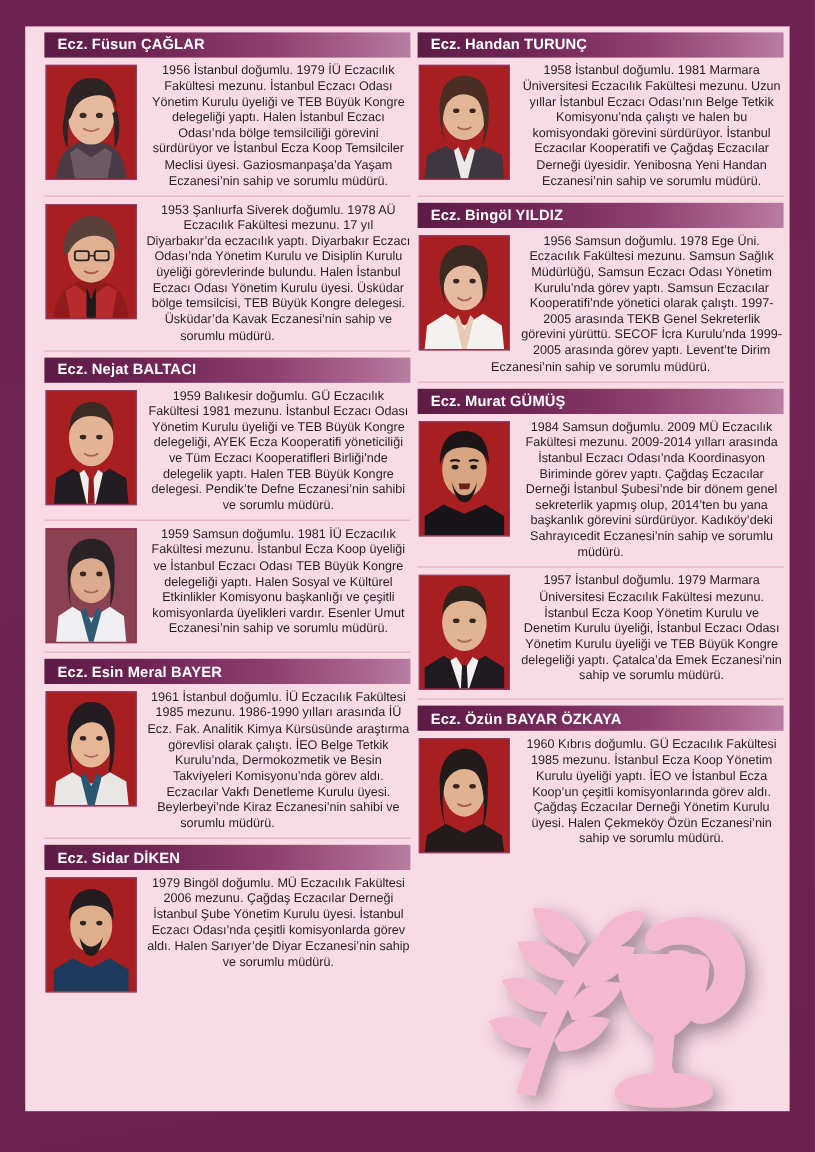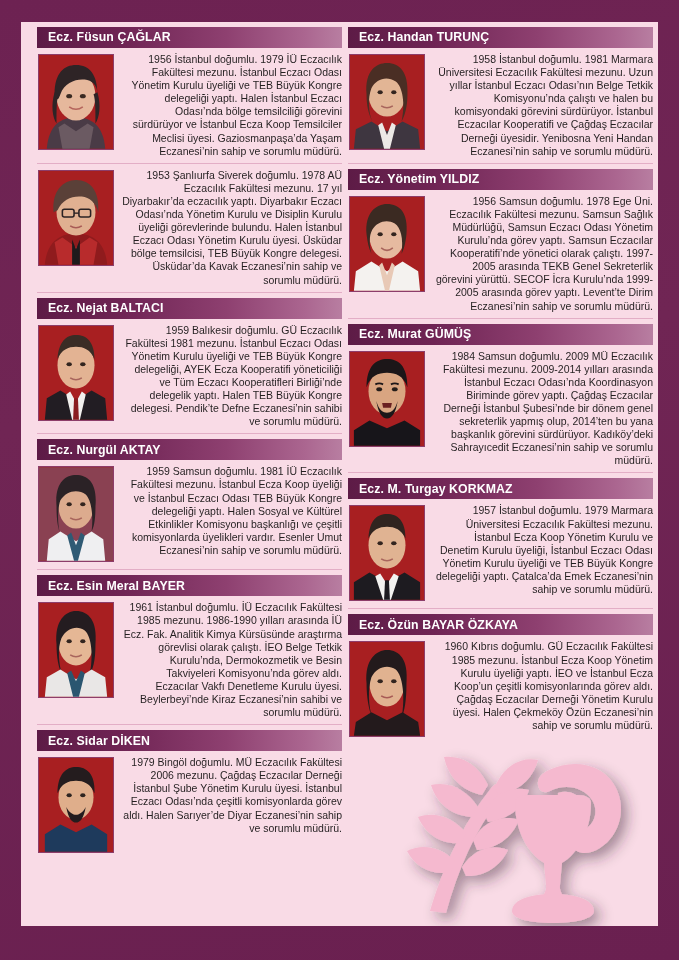--- a/index.html
+++ b/index.html
@@ -94,21 +94,21 @@
     overflow: hidden;
     position: relative;
     background: #a81f21;
   }
   .photo svg { display: block; width: 100%; height: 100%; }
 
   .bio {
     font-size: 10.5px;
     line-height: 13.1px;
     color: #231f20;
-    text-align: right;
+    text-align: center;
     hyphens: none;
   }
 
   .clearer { clear: both; }
 </style>
 </head>
 <body>
 
 <div id="page">
   <div id="sheet">
@@ -214,23 +214,20 @@
                 <path d="M36 74 L40 74 L41 96 L35 96 Z" fill="#8a1d20"></path>
               </svg>
             </div>
             <div class="bio">1959 Balıkesir doğumlu. GÜ Eczacılık Fakültesi 1981 mezunu. İstanbul Eczacı Odası Yönetim Kurulu üyeliği ve TEB Büyük Kongre delegeliği, AYEK Ecza Kooperatifi yöneticiliği ve Tüm Eczacı Kooperatifleri Birliği’nde delegelik yaptı. Halen TEB Büyük Kongre delegesi. Pendik’te Defne Eczanesi’nin sahibi ve sorumlu müdürü.</div>
             <div class="clearer"></div>
           </div>
         </div>
 
         <div class="entry">
           <div class="divider"></div>
-          <div class="title-bar">
-            <span class="title-text">Ecz. Nurgül AKTAY</span>
-          </div>
           <div class="body-wrap">
             <div class="photo">
               <svg viewBox="0 0 76 96" xmlns="http://www.w3.org/2000/svg">
                 <rect width="76" height="96" fill="#8a4152"></rect>
                 <ellipse cx="38" cy="40" rx="18" ry="23" fill="#dcab8e"></ellipse>
                 <path d="M18 40 C16 16 27 8 38 8 C51 8 60 17 58 40 C58 56 56 62 54 66 C56 50 54 34 48 28 C40 22 28 24 22 34 C19 42 19 56 21 66 C19 60 18 52 18 40 Z" fill="#2b2226"></path>
                 <ellipse cx="31" cy="38" rx="2.7" ry="2" fill="#33251f"></ellipse>
                 <ellipse cx="45" cy="38" rx="2.7" ry="2" fill="#33251f"></ellipse>
                 <path d="M32 52 Q38 56 44 52" stroke="#a8655c" stroke-width="1.5" fill="none"></path>
                 <path d="M22 66 L38 76 L54 66 L66 74 L68 96 L8 96 L10 74 Z" fill="#efeff1"></path>
@@ -310,21 +307,21 @@
               </svg>
             </div>
             <div class="bio">1958 İstanbul doğumlu. 1981 Marmara Üniversitesi Eczacılık Fakültesi mezunu. Uzun yıllar İstanbul Eczacı Odası’nın Belge Tetkik Komisyonu’nda çalıştı ve halen bu komisyondaki görevini sürdürüyor. İstanbul Eczacılar Kooperatifi ve Çağdaş Eczacılar Derneği üyesidir. Yenibosna Yeni Handan Eczanesi’nin sahip ve sorumlu müdürü.</div>
             <div class="clearer"></div>
           </div>
         </div>
 
         <div class="entry">
           <div class="divider"></div>
           <div class="title-bar">
-            <span class="title-text">Ecz. Yönetim YILDIZ</span>
+            <span class="title-text">Ecz. Bingöl YILDIZ</span>
           </div>
           <div class="body-wrap">
             <div class="photo">
               <svg viewBox="0 0 76 96" xmlns="http://www.w3.org/2000/svg">
                 <rect width="76" height="96" fill="#a81f21"></rect>
                 <ellipse cx="38" cy="40" rx="18" ry="23" fill="#e6baa0"></ellipse>
                 <path d="M17 38 C15 16 27 7 38 7 C51 7 60 16 58 38 C57 48 55 54 53 58 C55 42 52 31 46 27 C38 22 28 25 23 33 C19 40 20 50 22 58 C19 52 18 46 17 38 Z" fill="#3b2a22"></path>
                 <ellipse cx="31" cy="38" rx="2.7" ry="2" fill="#33251f"></ellipse>
                 <ellipse cx="45" cy="38" rx="2.7" ry="2" fill="#33251f"></ellipse>
                 <path d="M32 52 Q38 57 44 52" stroke="#a8655c" stroke-width="1.6" fill="none"></path>
@@ -357,23 +354,20 @@
                 <path d="M20 70 L38 78 L56 70 L72 80 L72 96 L4 96 L4 80 Z" fill="#17151a"></path>
               </svg>
             </div>
             <div class="bio">1984 Samsun doğumlu. 2009 MÜ Eczacılık Fakültesi mezunu. 2009-2014 yılları arasında İstanbul Eczacı Odası’nda Koordinasyon Biriminde görev yaptı. Çağdaş Eczacılar Derneği İstanbul Şubesi’nde bir dönem genel sekreterlik yapmış olup, 2014’ten bu yana başkanlık görevini sürdürüyor. Kadıköy’deki Sahrayıcedit Eczanesi’nin sahip ve sorumlu müdürü.</div>
             <div class="clearer"></div>
           </div>
         </div>
 
         <div class="entry">
           <div class="divider"></div>
-          <div class="title-bar">
-            <span class="title-text">Ecz. M. Turgay KORKMAZ</span>
-          </div>
           <div class="body-wrap">
             <div class="photo">
               <svg viewBox="0 0 76 96" xmlns="http://www.w3.org/2000/svg">
                 <rect width="76" height="96" fill="#a81f21"></rect>
                 <ellipse cx="38" cy="40" rx="19" ry="24" fill="#e0b392"></ellipse>
                 <path d="M19 33 C20 14 28 8 38 8 C49 8 57 15 57 33 C53 24 46 21 38 21 C30 21 23 24 19 33 Z" fill="#30241f"></path>
                 <ellipse cx="31" cy="38" rx="2.8" ry="2" fill="#33251f"></ellipse>
                 <ellipse cx="45" cy="38" rx="2.8" ry="2" fill="#33251f"></ellipse>
                 <path d="M32 54 Q38 58 44 54" stroke="#a8655c" stroke-width="1.5" fill="none"></path>
                 <path d="M20 68 L38 78 L56 68 L72 78 L72 96 L4 96 L4 78 Z" fill="#1d1b20"></path>

